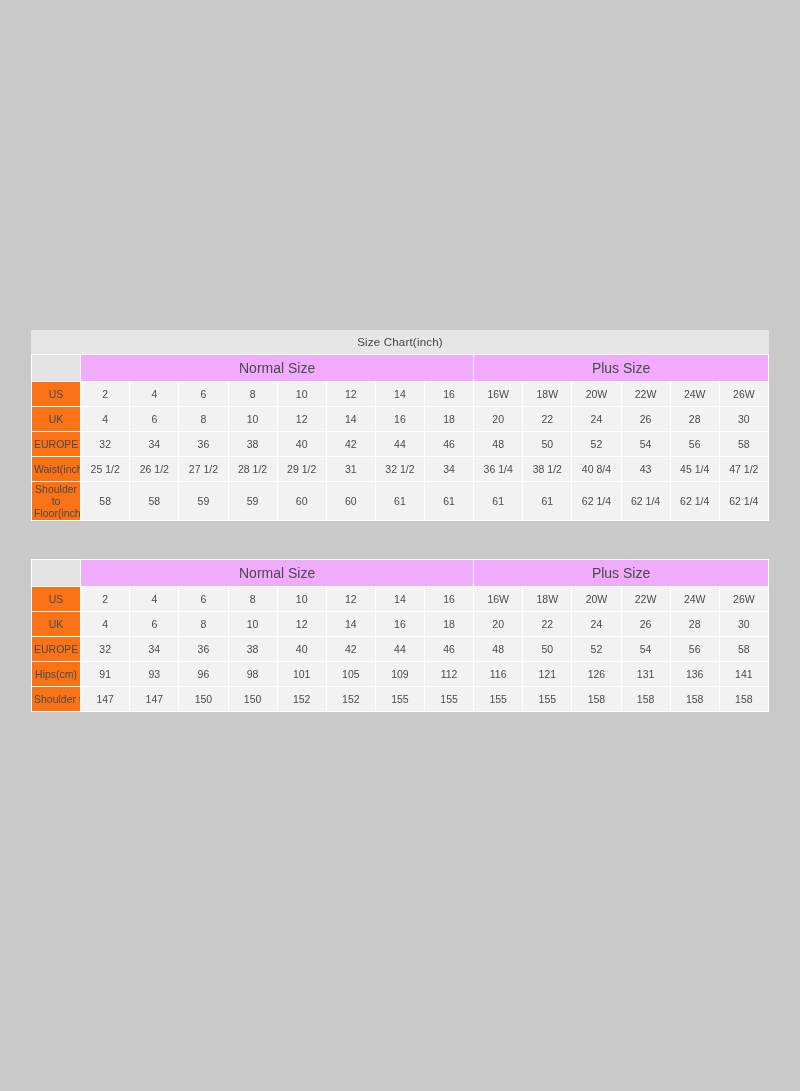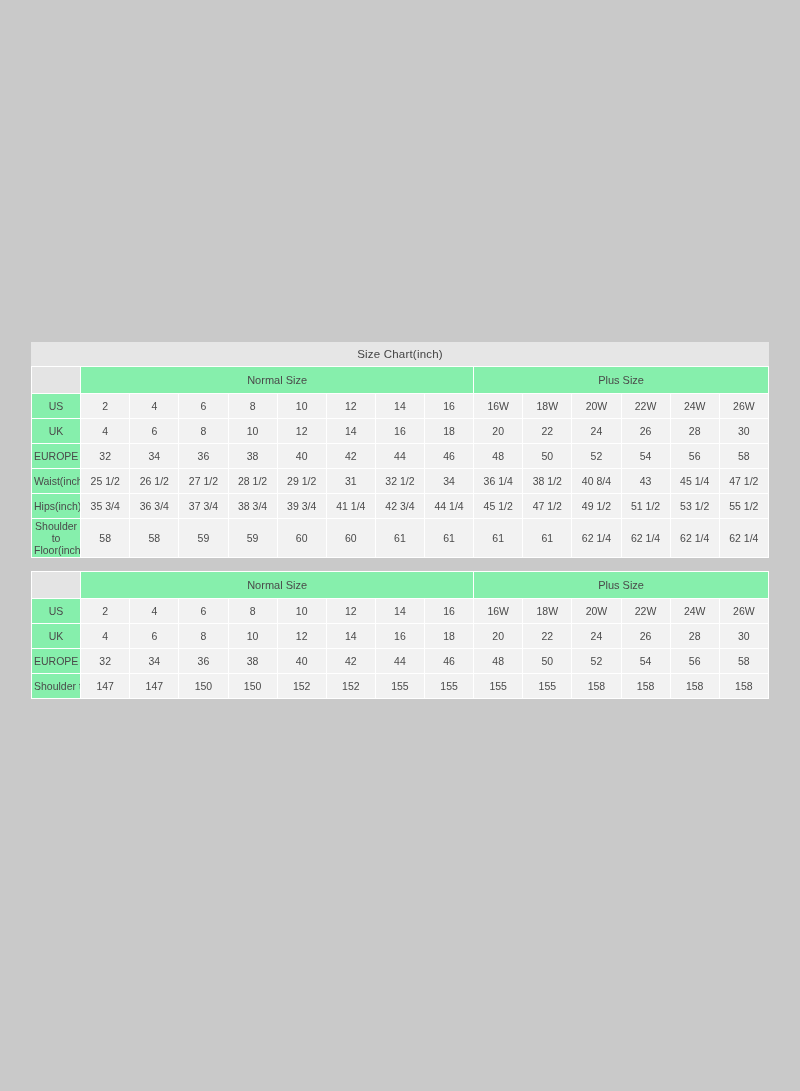--- a/index.html
+++ b/index.html
@@ -10,21 +10,21 @@
     width: 800px;
     height: 1091px;
     background: #c9c9c9;
     font-family: "Liberation Sans", sans-serif;
     position: relative;
     overflow: hidden;
   }
   .page {
     position: absolute;
     left: 31px;
-    top: 12px;
+    top: 0;
     width: 738px;
     height: 1029px;
     background: #c9c9c9;
   }
   .chart-block {
     position: absolute;
     left: 0;
     width: 738px;
     background: #ffffff;
   }
@@ -49,28 +49,28 @@
     text-align: center;
     font-size: 10.5px;
     color: #4a4a4a;
     height: 22px;
     padding: 1px 2px;
     background: #f2f2f2;
     overflow: hidden;
     white-space: nowrap;
   }
   table.size-table td.rowhead {
-    background: #86efac;
+    background: #f97316;
     width: 110px;
     color: #4a4a4a;
   }
   table.size-table td.grouphead {
-    background: #86efac;
+    background: #f0abfc;
     height: 24px;
-    font-size: 11px;
+    font-size: 14px;
     color: #4a4a4a;
   }
   table.size-table td.corner {
     background: #e4e4e4;
   }
   table.size-table td.tall {
     height: 34px;
     line-height: 12px;
     white-space: normal;
   }
@@ -154,37 +154,20 @@
             <td>32 1/2</td>
             <td>34</td>
             <td>36 1/4</td>
             <td>38 1/2</td>
             <td>40 8/4</td>
             <td>43</td>
             <td>45 1/4</td>
             <td>47 1/2</td>
           </tr>
           <tr>
-            <td class="rowhead">Hips(inch)</td>
-            <td>35 3/4</td>
-            <td>36 3/4</td>
-            <td>37 3/4</td>
-            <td>38 3/4</td>
-            <td>39 3/4</td>
-            <td>41 1/4</td>
-            <td>42 3/4</td>
-            <td>44 1/4</td>
-            <td>45 1/2</td>
-            <td>47 1/2</td>
-            <td>49 1/2</td>
-            <td>51 1/2</td>
-            <td>53 1/2</td>
-            <td>55 1/2</td>
-          </tr>
-          <tr>
             <td class="rowhead tall">Shoulder to Floor(inch)</td>
             <td class="tall">58</td>
             <td class="tall">58</td>
             <td class="tall">59</td>
             <td class="tall">59</td>
             <td class="tall">60</td>
             <td class="tall">60</td>
             <td class="tall">61</td>
             <td class="tall">61</td>
             <td class="tall">61</td>
@@ -251,20 +234,37 @@
             <td>44</td>
             <td>46</td>
             <td>48</td>
             <td>50</td>
             <td>52</td>
             <td>54</td>
             <td>56</td>
             <td>58</td>
           </tr>
           <tr>
+            <td class="rowhead">Hips(cm)</td>
+            <td>91</td>
+            <td>93</td>
+            <td>96</td>
+            <td>98</td>
+            <td>101</td>
+            <td>105</td>
+            <td>109</td>
+            <td>112</td>
+            <td>116</td>
+            <td>121</td>
+            <td>126</td>
+            <td>131</td>
+            <td>136</td>
+            <td>141</td>
+          </tr>
+          <tr>
             <td class="rowhead">Shoulder to Floor(cm)</td>
             <td>147</td>
             <td>147</td>
             <td>150</td>
             <td>150</td>
             <td>152</td>
             <td>152</td>
             <td>155</td>
             <td>155</td>
             <td>155</td>

